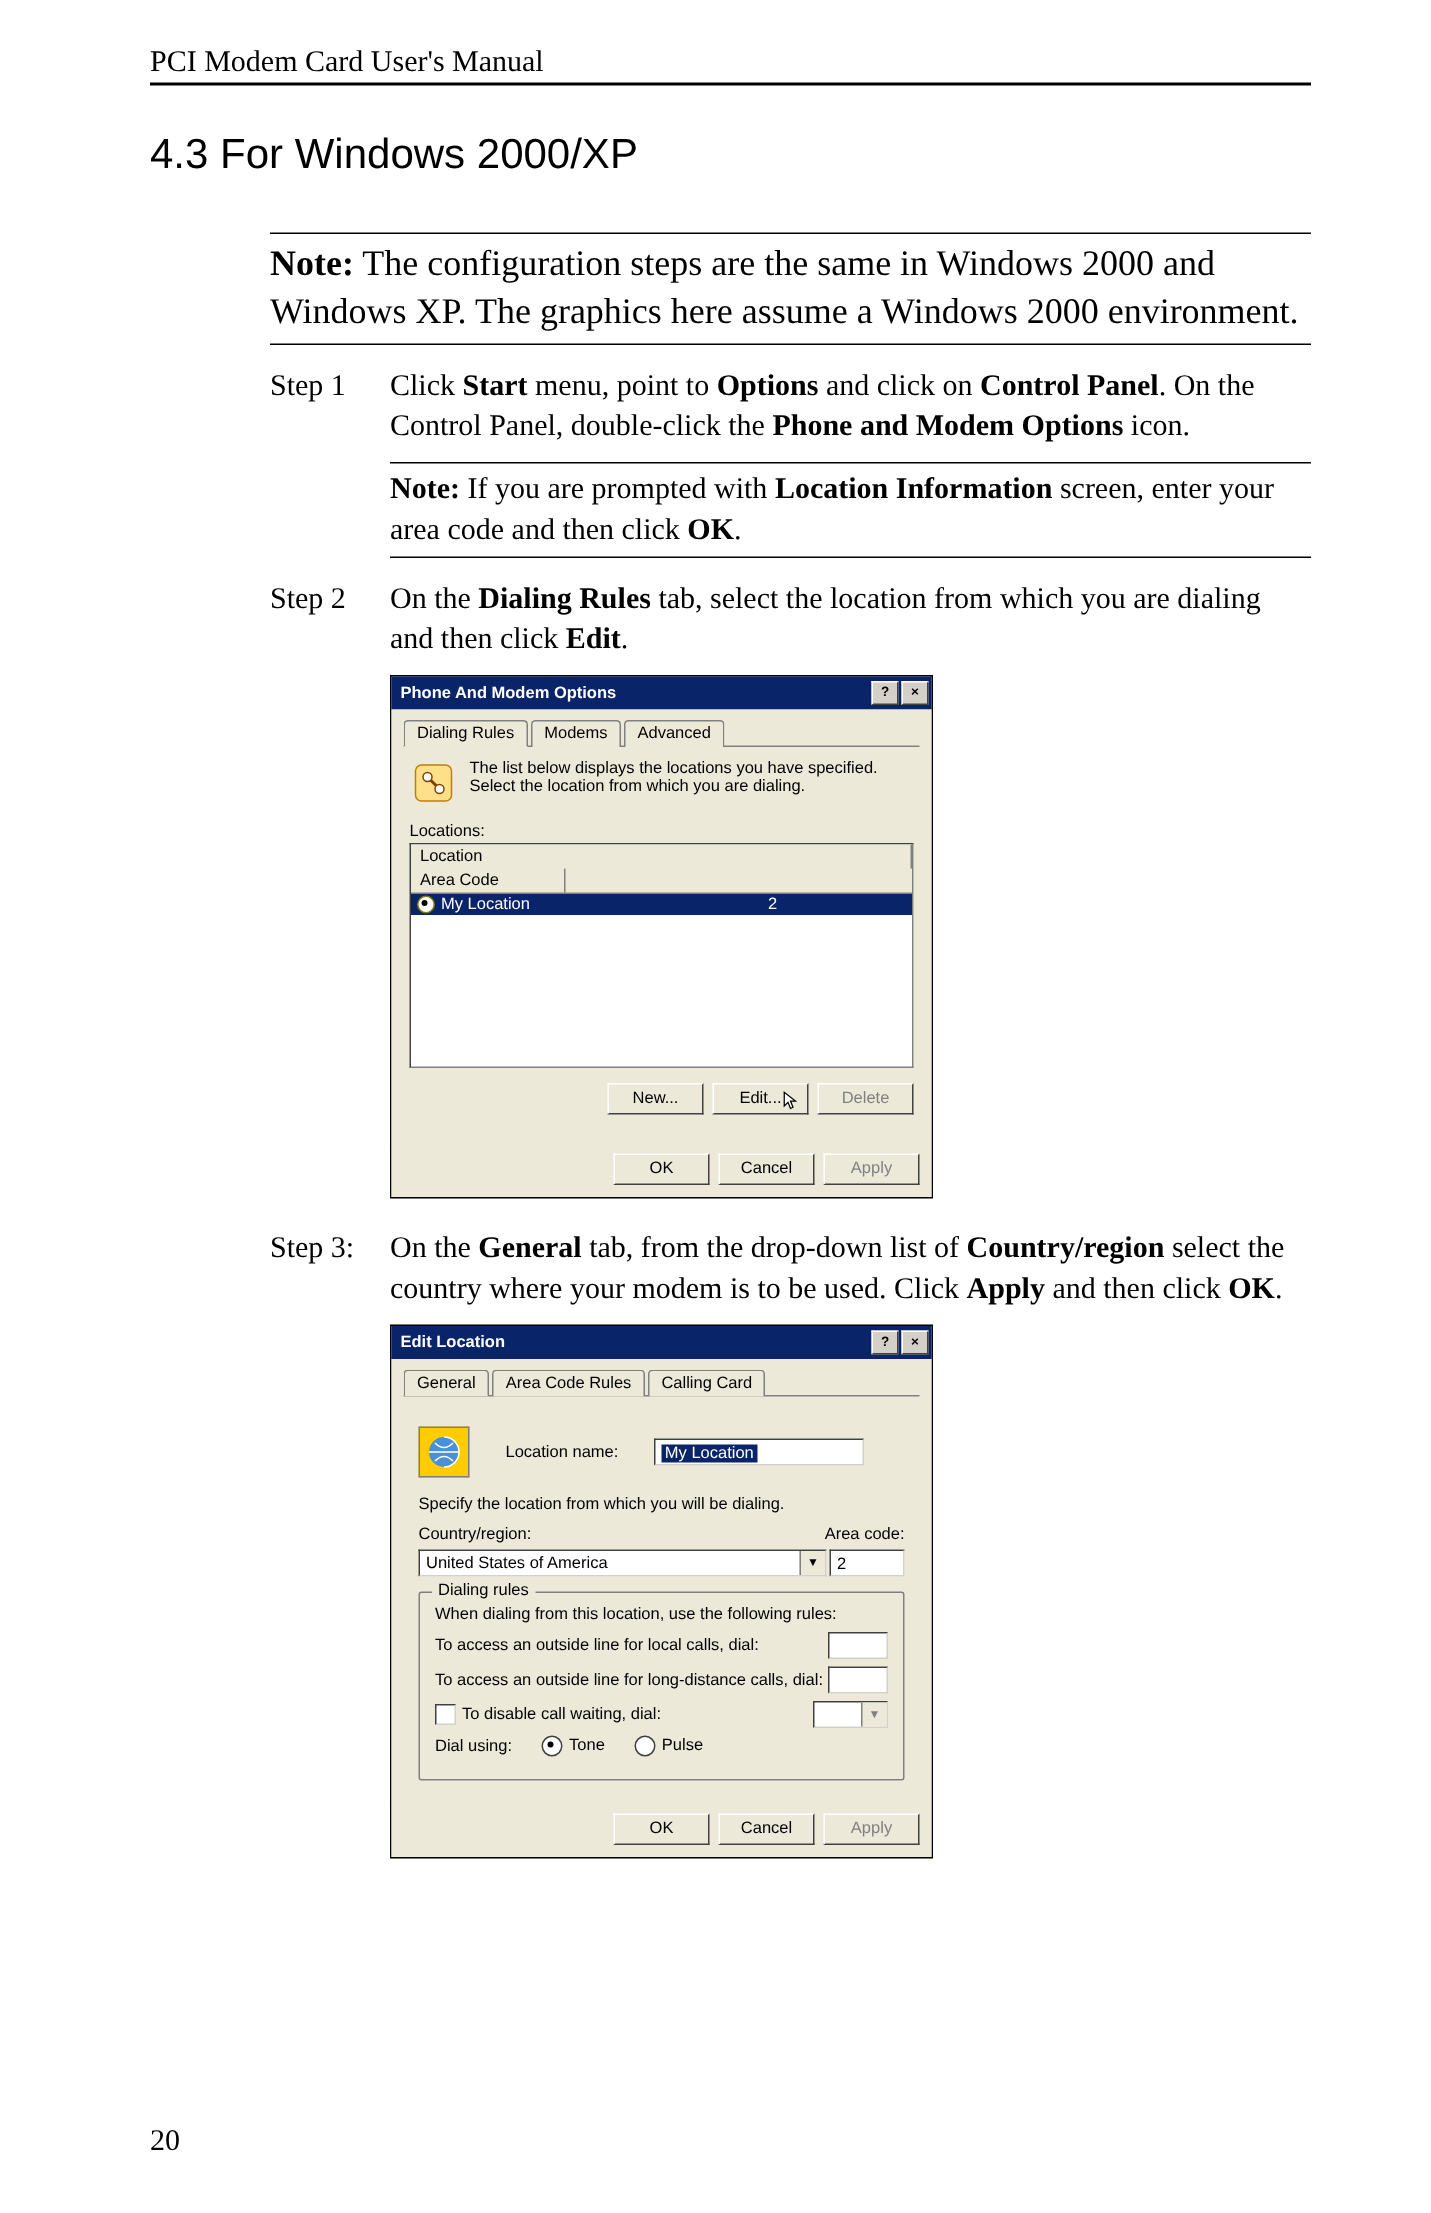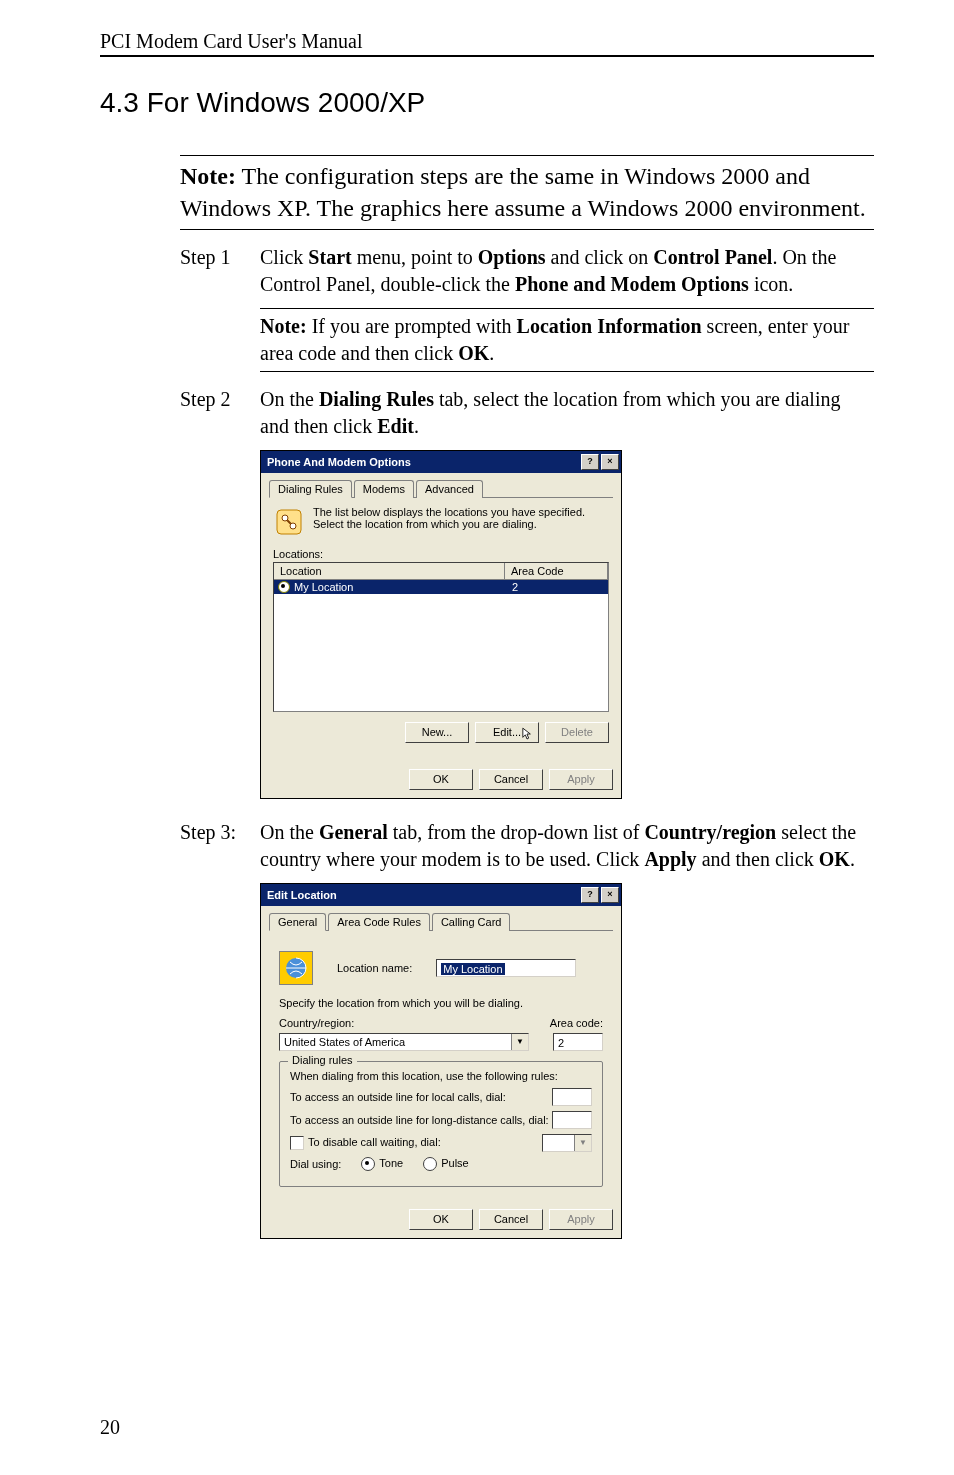--- a/index.html
+++ b/index.html
@@ -138,20 +138,21 @@
     border-left-color: #404040;
     background: #fff;
     height: 150px;
     margin: 2px 4px 6px 4px;
     box-sizing: border-box;
   }
   .list-header {
     display: flex;
     background: #ece9d8;
     border-bottom: 1px solid #808080;
+    flex-direction: column;
   }
   .list-header div {
     padding: 2px 6px;
     border-right: 1px solid #808080;
   }
   .list-header .col-loc { flex: 1; }
   .list-header .col-ac { width: 90px; }
   .list-row {
     display: flex;
     background: #0a246a;
@@ -494,21 +495,21 @@
             <div class="text-input" style="width:140px;">
               <span class="sel-text">My Location</span>
             </div>
           </div>
           <div style="margin-bottom:8px;">Specify the location from which you will be dialing.</div>
           <div class="field-row">
             <span>Country/region:</span>
             <span>Area code:</span>
           </div>
           <div class="field-row">
-            <div class="combo" style="width:250px;">
+            <div class="combo" style="width:272px;">
               <div class="combo-text">United States of America</div>
               <div class="combo-btn">▼</div>
             </div>
             <div class="text-input" style="width:50px;">2</div>
           </div>
           <div class="group">
             <div class="group-title">Dialing rules</div>
             <div style="margin-bottom:6px;">When dialing from this location, use the following rules:</div>
             <div class="line">
               <span>To access an outside line for local calls, dial:</span>

